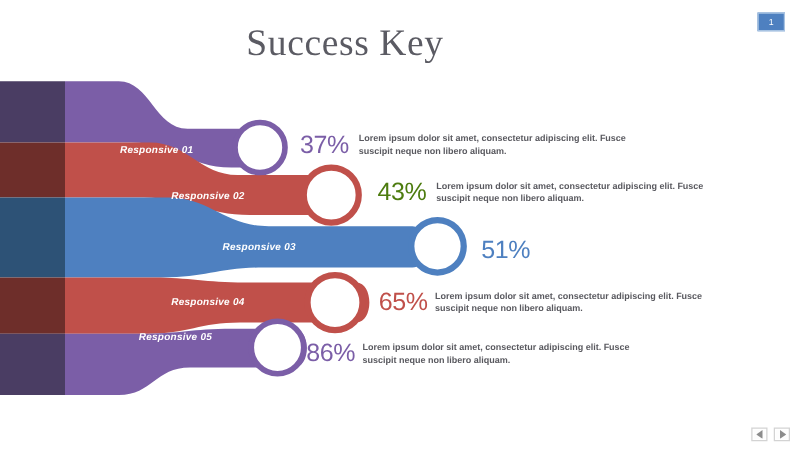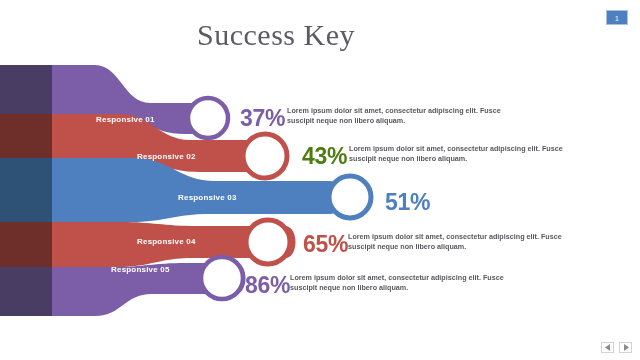--- a/index.html
+++ b/index.html
@@ -58,25 +58,26 @@
   }
 
   
   .row-label{
     position:absolute;
     color:#ffffff;
     font-size:8px;
     font-weight:bold;
     letter-spacing:.2px;
     white-space:nowrap;
+    font-style:italic;
   }
   .row-pct{
     position:absolute;
-    font-size:23px;
-    font-weight:bold;
+    font-size:20px;
+    font-weight:normal;
     letter-spacing:-.3px;
     white-space:nowrap;
   }
   .row-desc{
     position:absolute;
     font-size:7.2px;
     line-height:10px;
     color:#59595f;
     width:250px;
     font-weight:bold;

